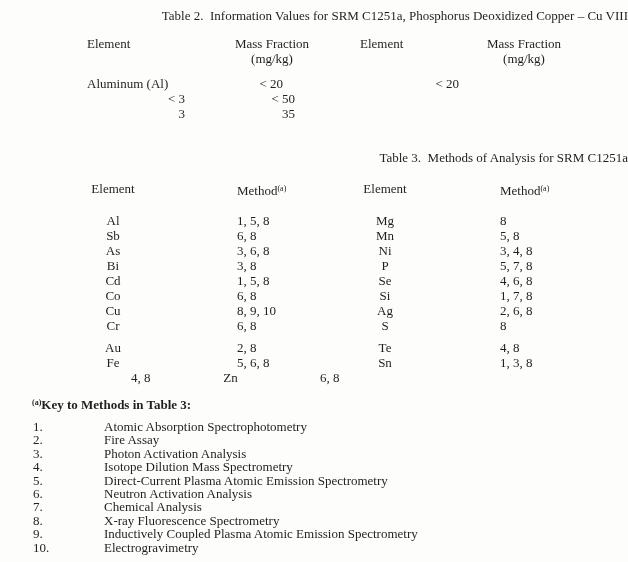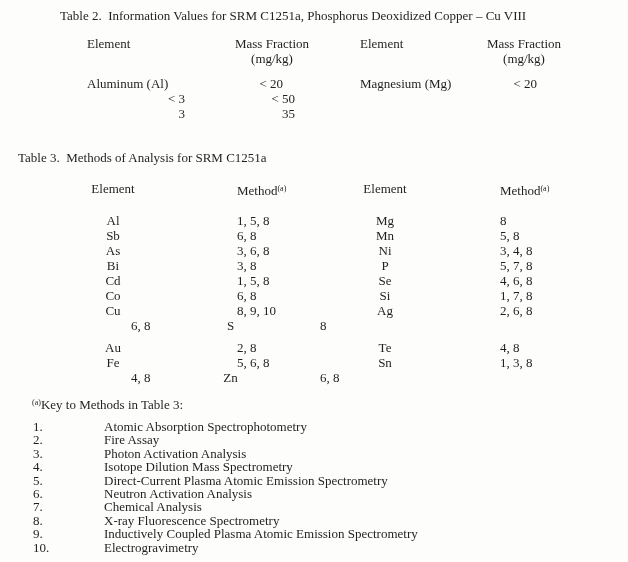--- a/index.html
+++ b/index.html
@@ -6,21 +6,21 @@
   body {
     width: 628px; height: 562px;
     background: #fdfdfb;
     color: #1f1f1f;
     font-family: "Liberation Serif", "DejaVu Serif", serif;
     font-size: 13px;
     position: relative;
     overflow: hidden;
   }
   .abs { position: absolute; }
-  .title { left: 0; right: 0; text-align: left; white-space: pre; line-height: 15px; }
+  .title { left: 0; right: 0; text-align: right; white-space: pre; line-height: 15px; }
   #t2-title { top: 8px; left: 60px; }
   #t3-title { top: 150px; left: 18px; }
 
   
   #t2 { top: 36px; left: 87px; }
   .t2-row { display: grid; grid-template-columns: 136px 98px 164px 78px; height: 15px; line-height: 15px; }
   .t2-spacer { height: 10px; }
   .t2-el-l { text-align: left; }
   .t2-mf-l { text-align: center; }
   .t2-val-l { text-align: right; padding-right: 38px; }
@@ -34,21 +34,21 @@
   .t3-spacer { height: 17px; }
   .t3-el-l { text-align: center; }
   .t3-me-l { text-align: left; padding-left: 71px; }
   .t3-el-r { text-align: center; }
   .t3-me-r { text-align: left; padding-left: 25px; }
   .t3-gap { margin-top: 7px; }
 
   .sup { font-size: 8px; vertical-align: 4px; letter-spacing: 0; }
 
   
-  #key-heading { top: 395px; left: 32px; font-weight: normal; line-height: 15px; }
+  #key-heading { top: 395px; left: 32px; font-weight: bold; line-height: 15px; }
   #key-list { top: 420px; left: 33px; }
   .key-item { display: flex; height: 13.4px; line-height: 13.4px; }
   .key-num { width: 23px; flex: none; }
   .key-txt { flex: 1; white-space: nowrap; margin-left: 48px; }
 </style>
 </head>
 <body>
 
 <div class="abs title" id="t2-title">Table 2.  Information Values for SRM C1251a, Phosphorus Deoxidized Copper – Cu VIII</div>
 
@@ -62,21 +62,20 @@
   <div class="t2-row">
     <div></div>
     <div class="t2-mf-l">(mg/kg)</div>
     <div></div>
     <div class="t2-mf-r">(mg/kg)</div>
   </div>
   <div class="t2-spacer"></div>
   <div class="t2-row">
     <div class="t2-el-l">Aluminum (Al)</div>
     <div class="t2-val-l">&lt; 20</div>
-    <div class="t2-el-r">Magnesium (Mg)</div>
     <div class="t2-val-r">&lt; 20</div>
   </div>
   <div class="t2-row">
     <div class="t2-val-l">&lt; 3</div>
     <div class="t2-val-r">&lt; 50</div>
   </div>
   <div class="t2-row">
     <div class="t2-val-l">3</div>
     <div class="t2-val-r">35</div>
   </div>
@@ -128,20 +127,21 @@
     <div class="t3-el-r">Si</div>
     <div class="t3-me-r">1, 7, 8</div>
   </div>
   <div class="t3-row">
     <div class="t3-el-l">Cu</div>
     <div class="t3-me-l">8, 9, 10</div>
     <div class="t3-el-r">Ag</div>
     <div class="t3-me-r">2, 6, 8</div>
   </div>
   <div class="t3-row">
+    <div class="t3-el-l">Cr</div>
     <div class="t3-me-l">6, 8</div>
     <div class="t3-el-r">S</div>
     <div class="t3-me-r">8</div>
   </div>
   <div class="t3-row t3-gap">
     <div class="t3-el-l">Au</div>
     <div class="t3-me-l">2, 8</div>
     <div class="t3-el-r">Te</div>
     <div class="t3-me-r">4, 8</div>
   </div>

